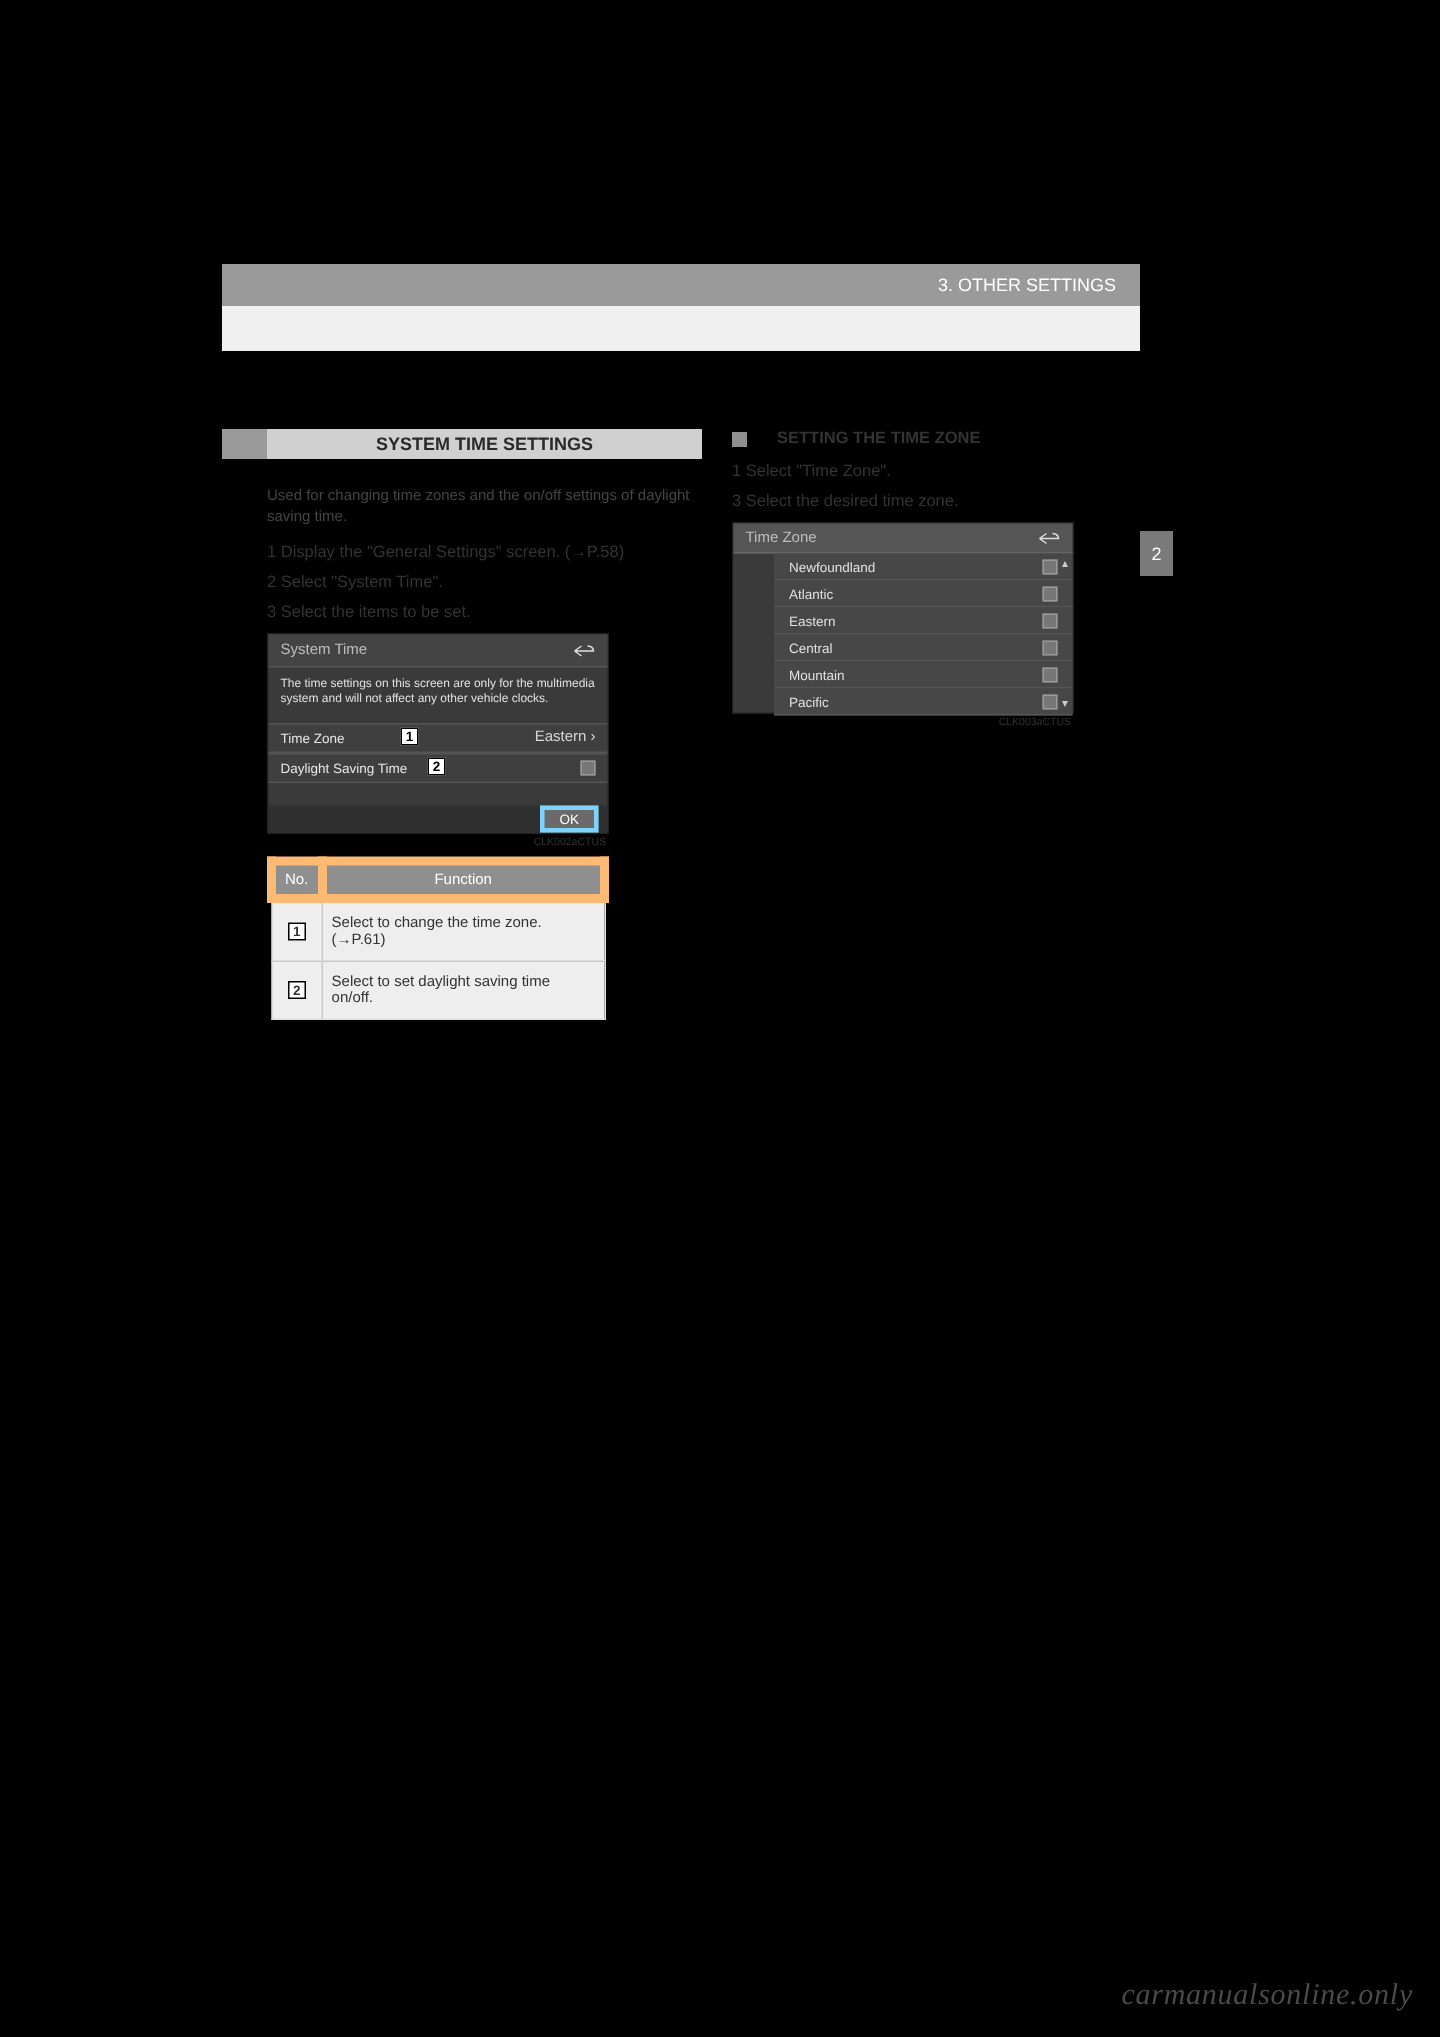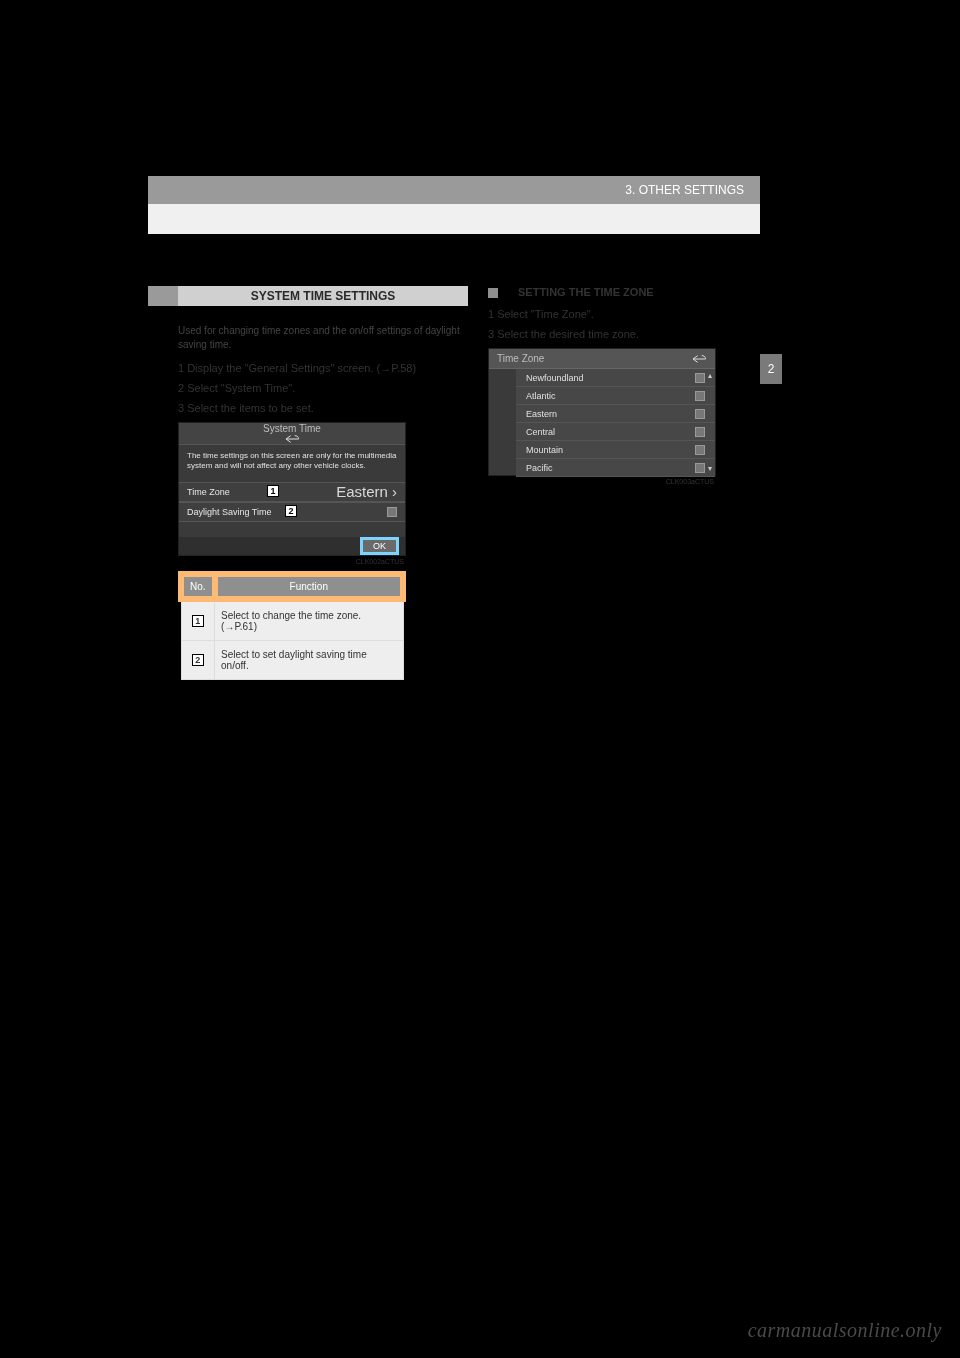--- a/index.html
+++ b/index.html
@@ -109,21 +109,20 @@
   .screen1-title {
     height: 22px;
     display: flex;
     align-items: center;
     justify-content: space-between;
     padding: 0 8px;
     font-size: 10px;
     color: #bdbdbd;
     background: #444;
     border-bottom: 1px solid #555;
-    flex-direction: column;
   }
   .back-arrow svg { display: block; }
   .screen1-note {
     font-size: 8px;
     color: #e0e0e0;
     padding: 6px 4px 10px 8px;
     line-height: 1.3;
   }
   .settings-row {
     height: 20px;
@@ -131,21 +130,21 @@
     border-bottom: 1px solid #555;
     background: #3f3f3f;
     display: flex;
     align-items: center;
     justify-content: space-between;
     padding: 0 8px;
     font-size: 9px;
     color: #e6e6e6;
     position: relative;
   }
-  .settings-row .value { color: #d8d8d8; font-size: 15px; }
+  .settings-row .value { color: #d8d8d8; font-size: 10px; }
   .marker {
     position: absolute;
     background: #fff;
     color: #000;
     font-size: 9px;
     font-weight: bold;
     width: 12px;
     height: 12px;
     border: 1px solid #000;
     display: flex;

